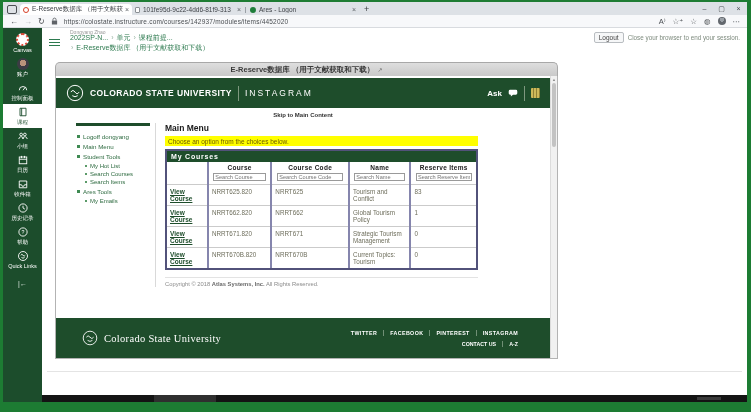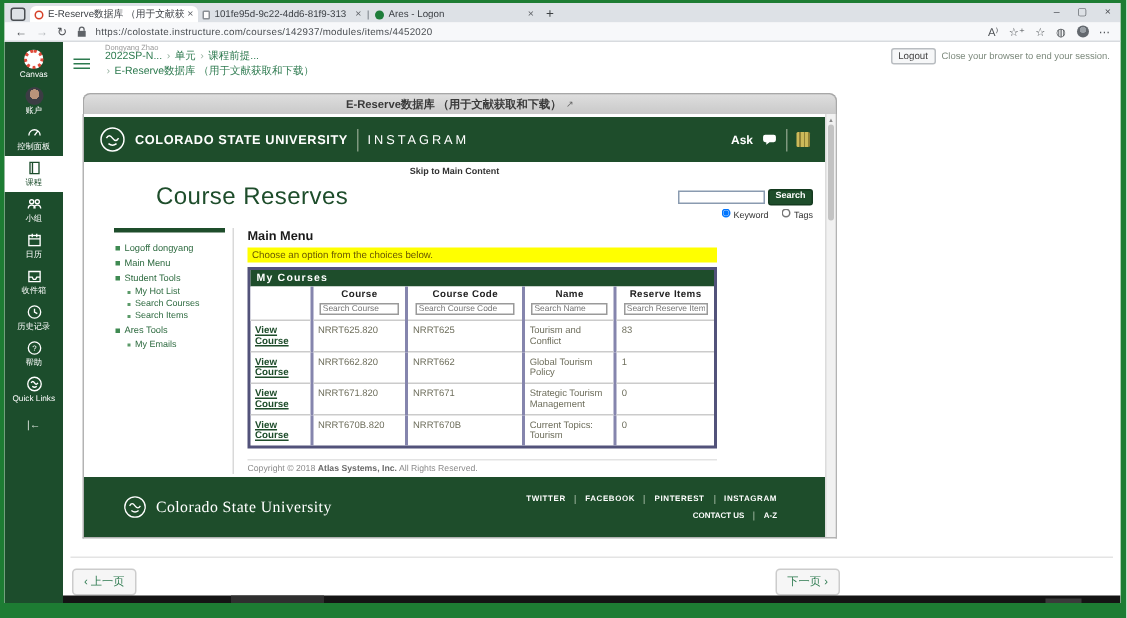--- a/index.html
+++ b/index.html
@@ -299,33 +299,20 @@
                   <svg width="10" height="8" viewBox="0 0 14 11">
                       <path d="M2 1h9a2 2 0 0 1 2 2v3a2 2 0 0 1-2 2H7l-3 2.5V8H3a2 2 0 0 1-2-2V3a2 2 0 0 1 2-2z" fill="#fff"></path>
                     </svg>
                   <span class="hdiv"></span>
                   <span class="gift"></span>
                 </div>
               </div>
 
               <div class="skip">Skip to Main Content</div>
 
-              <div class="rrow">
-                <h1 class="reserves">Course Reserves</h1>
-                <div class="search-area">
-                  <div class="search-line">
-                    <input class="sbox" type="text" style="">
-                    <span class="search-btn">Search</span>
-                  </div>
-                  <div class="radios">
-                    <label><input type="radio" name="stype" checked="" style=""><span>Keyword</span></label>
-                    <label><input type="radio" name="stype" style=""><span>Tags</span></label>
-                  </div>
-                </div>
-              </div>
 
               <div class="ares-cols">
                 <div class="anav">
                   <div class="anav-inner">
                     <div class="item">Logoff dongyang</div>
                     <div class="item">Main Menu</div>
                     <div class="item">Student Tools</div>
                     <div class="sub">My Hot List</div>
                     <div class="sub">Search Courses</div>
                     <div class="sub">Search Items</div>
@@ -427,24 +414,20 @@
                     <span class="lnk">CONTACT US</span>
                     <span class="lnk">A-Z</span>
                   </div>
                 </div>
               </div>
             </div>
           </div>
         </div>
 
         <div class="mnav-line"></div>
-        <div class="module-nav">
-          <span class="pager-btn">‹ 上一页</span>
-          <span class="pager-btn">下一页 ›</span>
-        </div>
 
         <div class="taskbar">
           <span class="task-thumb"></span>
           <span class="task-clock"></span>
         </div>
       </div>
     </div>
   </div>
 </div>
 

